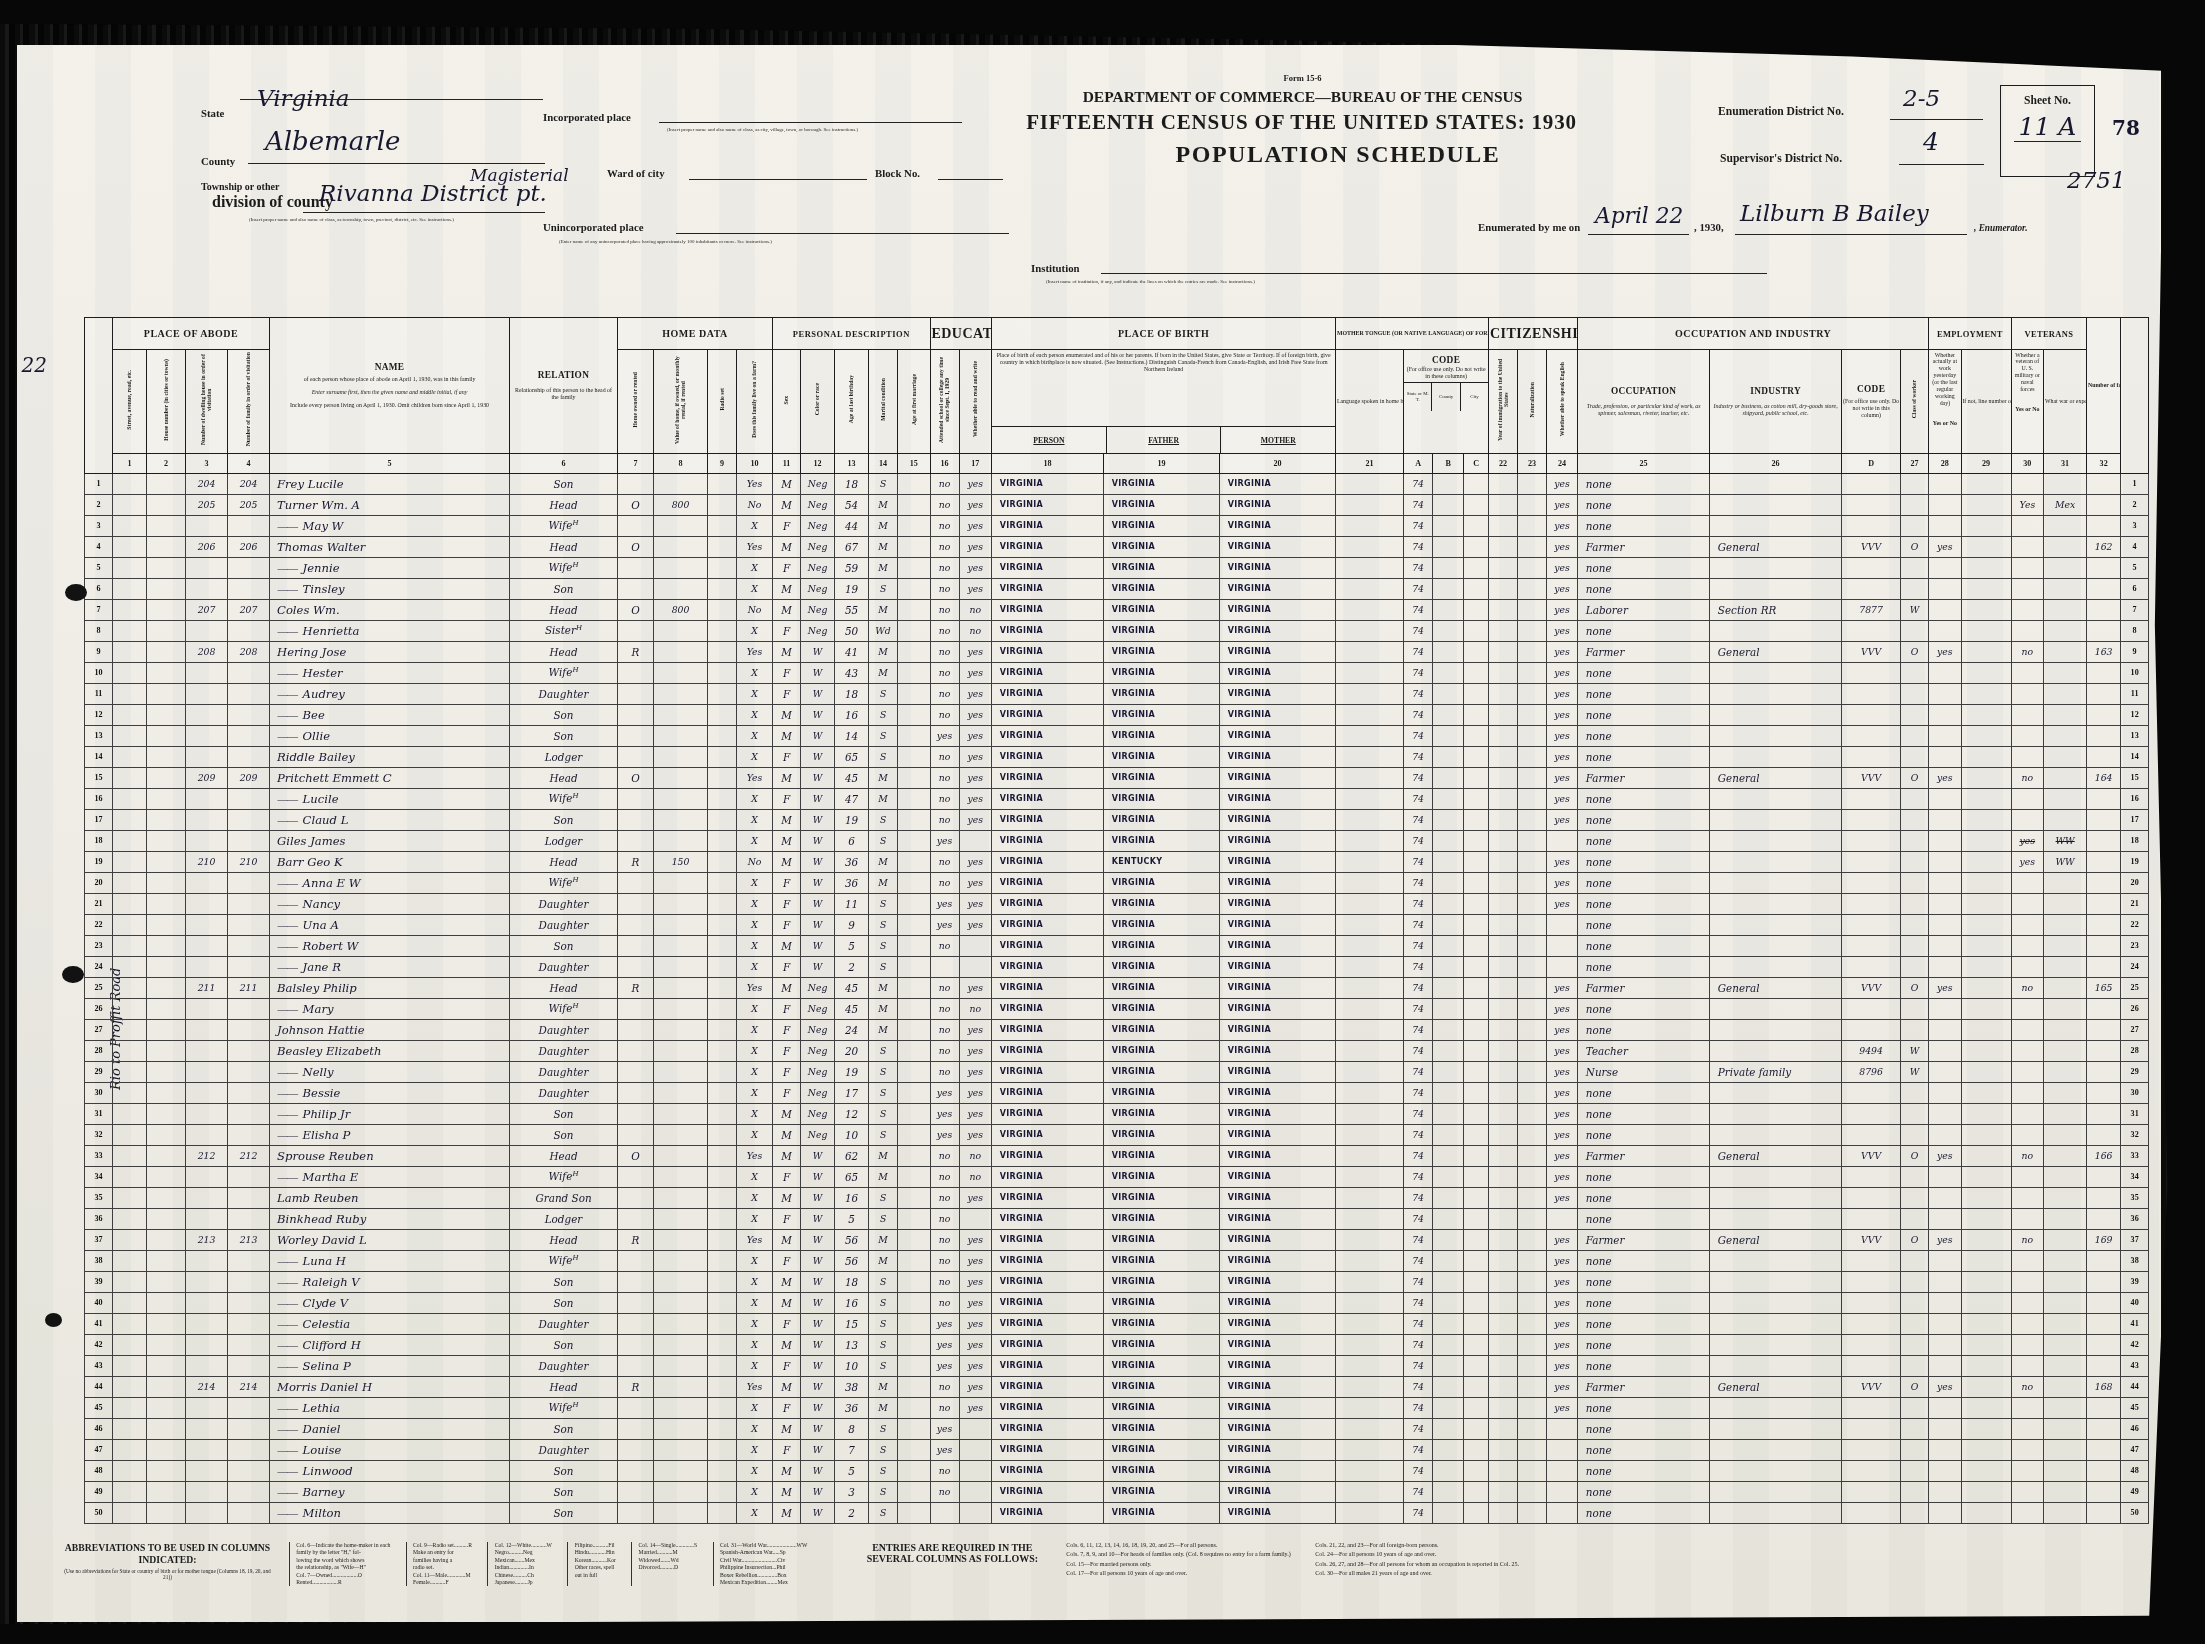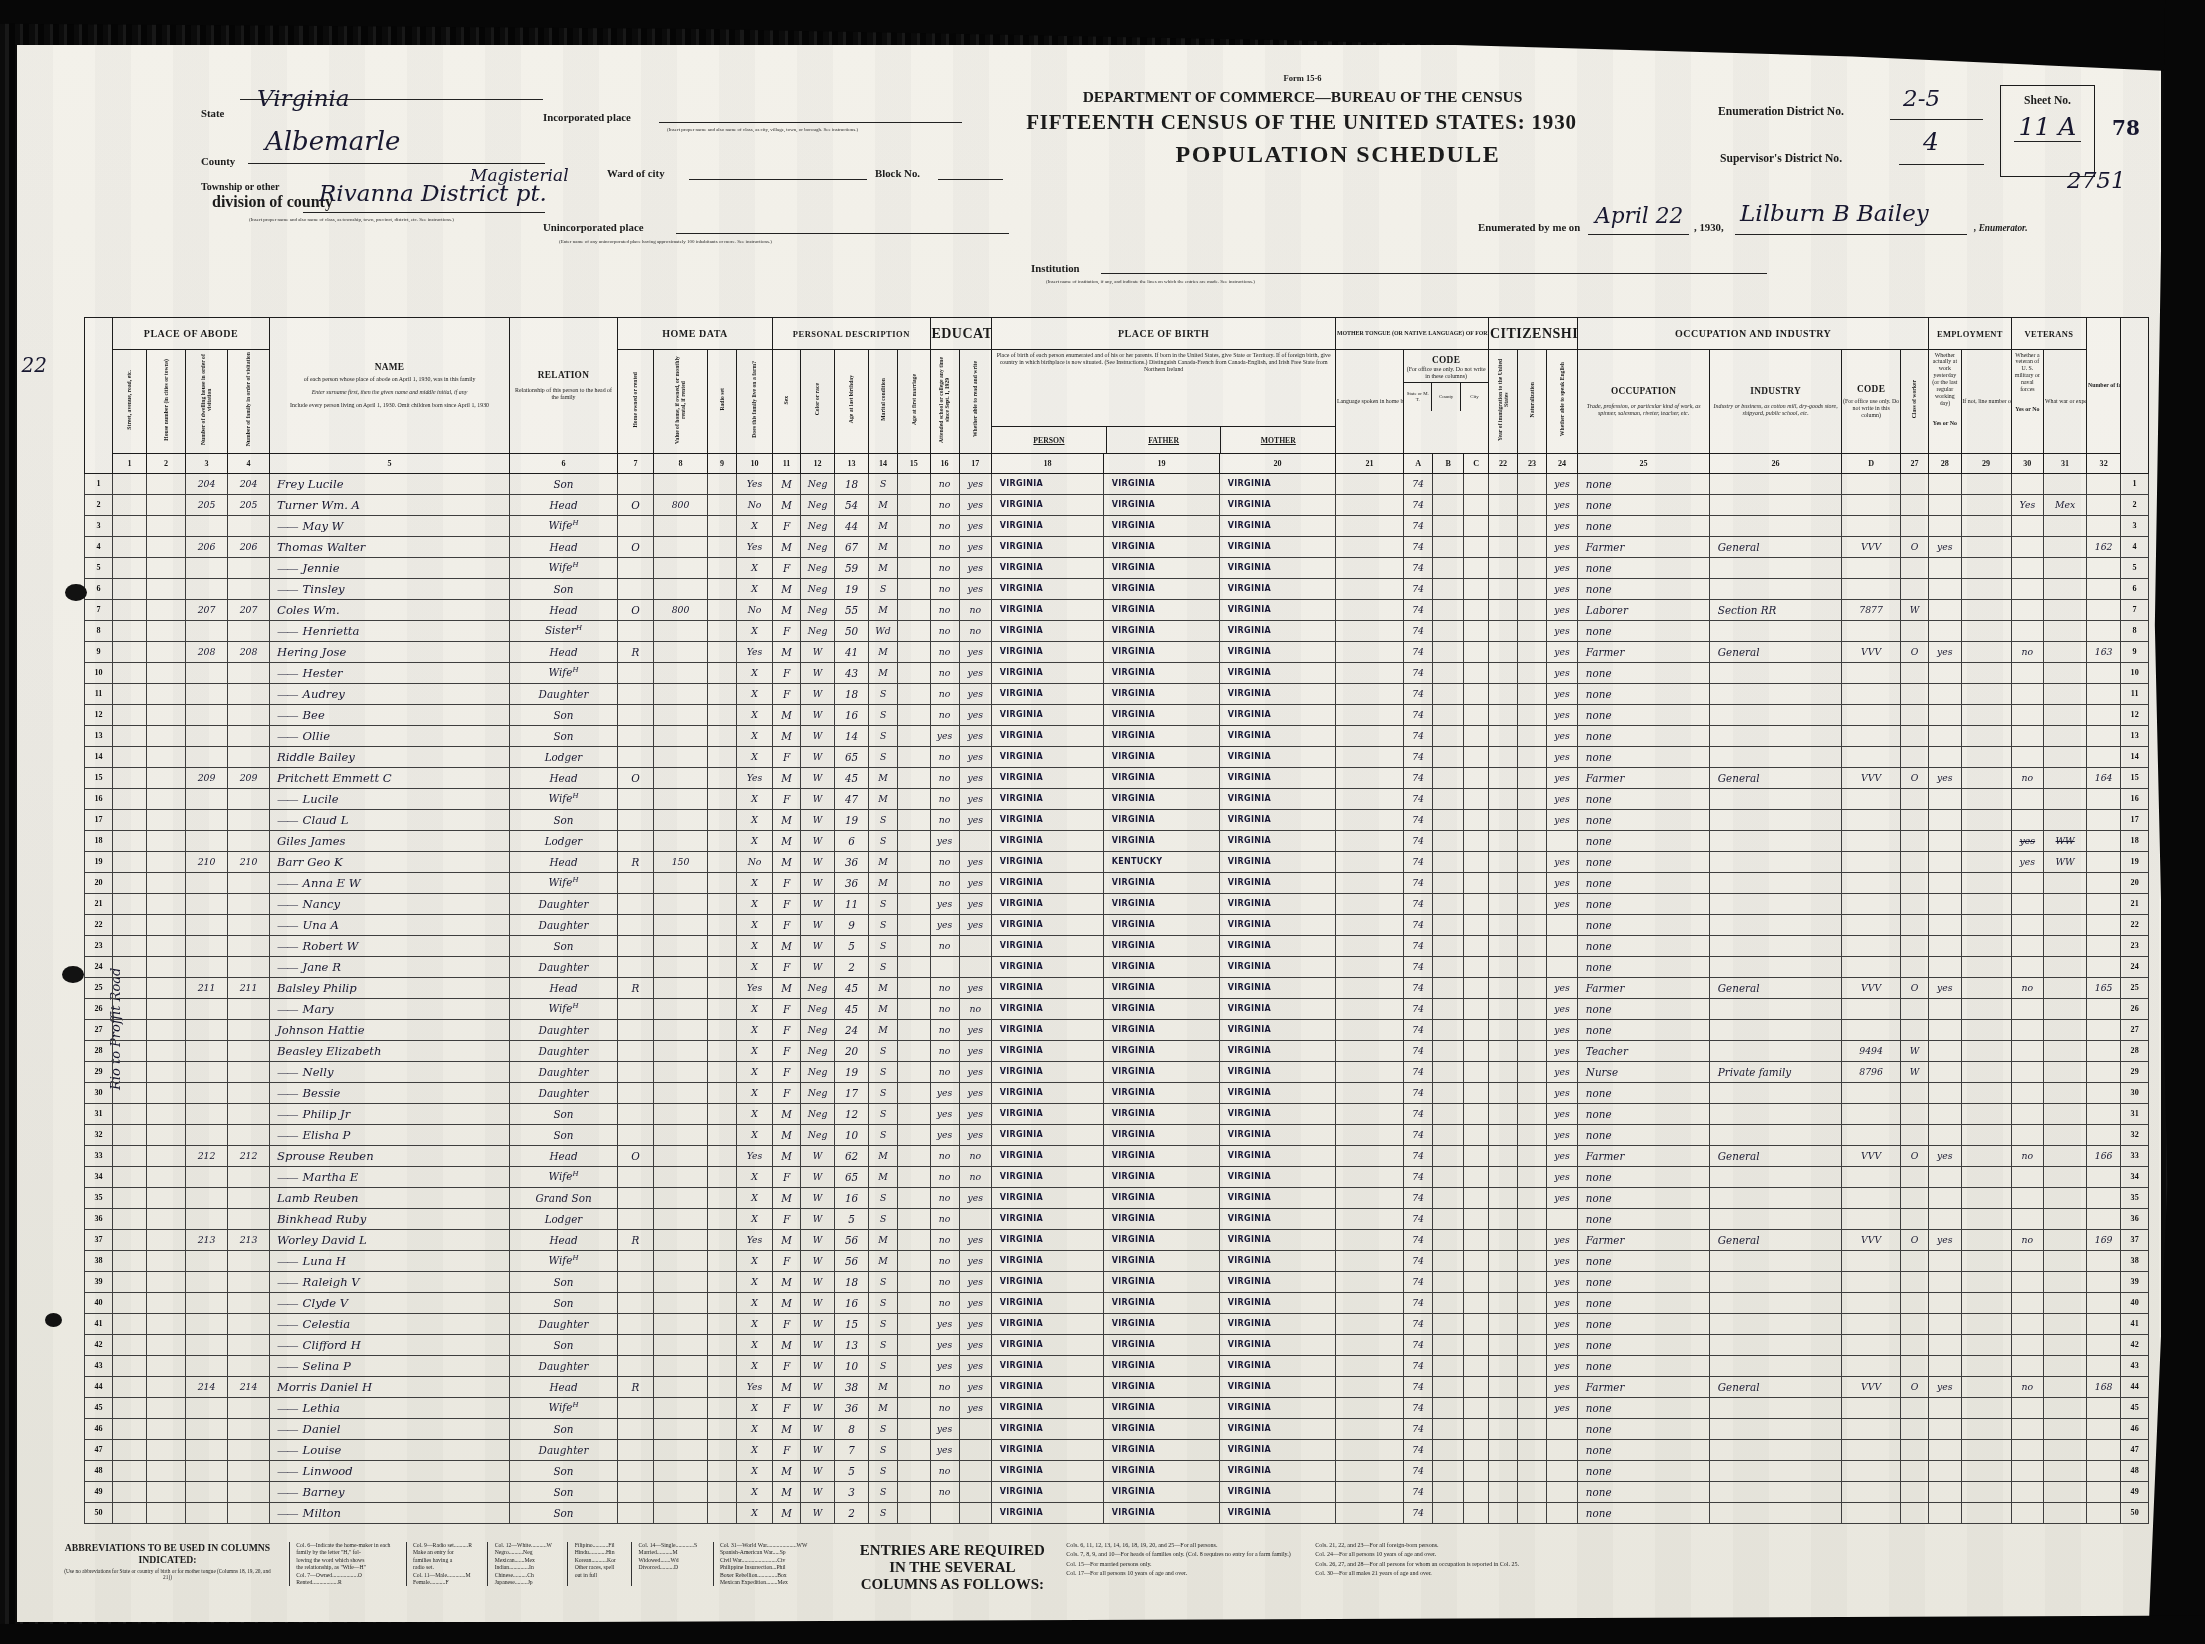--- a/index.html
+++ b/index.html
@@ -59,21 +59,21 @@
   .dash{letter-spacing:-1.5px;margin-right:5.4px;}
   sup{font-size:7px;}
   .struck{text-decoration:line-through;}
   .street-note{position:absolute;left:91px;top:534px;height:511px;writing-mode:vertical-rl;
     transform:rotate(180deg);font-size:13px;}
   
   .footer{position:absolute;left:46px;top:1497px;width:2090px;display:flex;gap:17px;align-items:flex-start;}
   .ab-title{width:209px;text-align:center;font-weight:700;font-size:9.7px;line-height:1.2;flex:none;}
   .ab-title .note2{font-weight:400;font-size:5.3px;margin-top:2.3px;}
   .ab{font-size:5.7px;line-height:1.3;flex:none;border-left:0.8px solid #333;padding-left:6.2px;}
-  .entries-title{width:194px;text-align:center;font-weight:700;font-size:15px;margin-left:31px;flex:none;}
+  .entries-title{width:194px;text-align:center;font-weight:700;font-size:10px;margin-left:31px;flex:none;}
   .entries{font-size:6px;line-height:1.3;width:232px;flex:none;}
   .entries div{margin-bottom:1.5px;white-space:normal;}
 </style>
 </head>
 <body>
 
 <div id="stage">
   <div class="paper">
 
     <span class="lbl" style="left:184px;top:62px">State</span>

